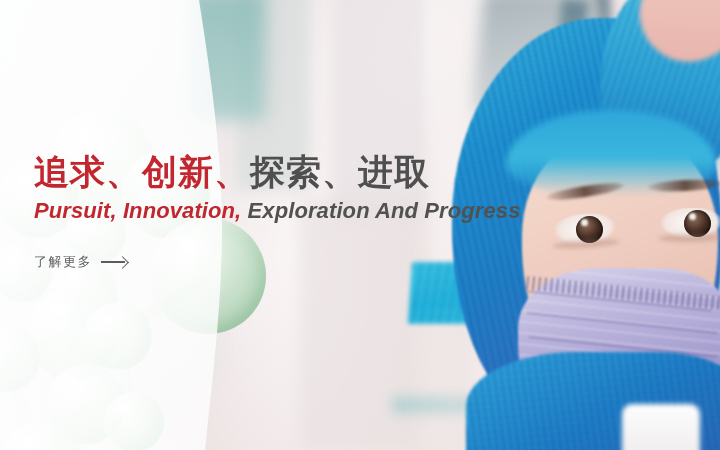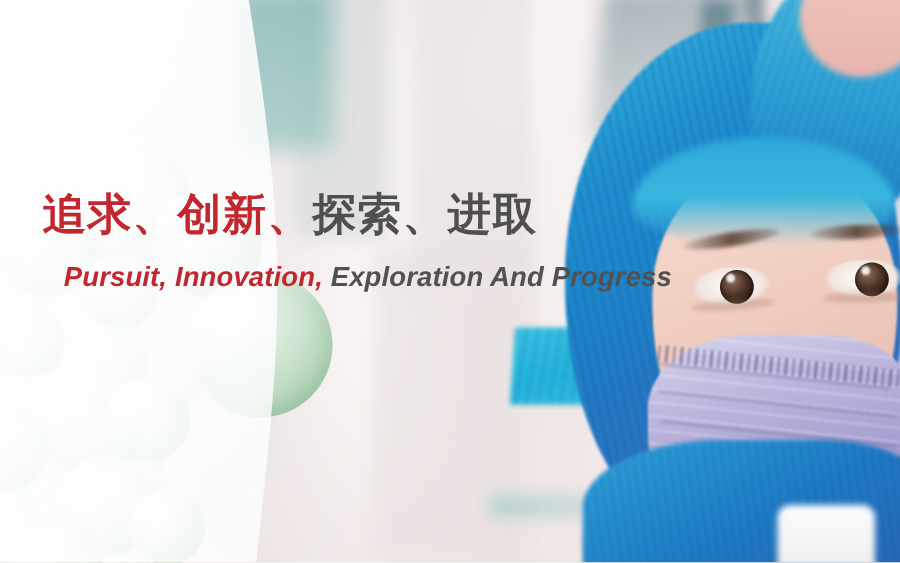--- a/index.html
+++ b/index.html
@@ -259,21 +259,21 @@
   
   .content{position:absolute;left:34px;top:151px;width:560px;}
   .headline{
     font-size:35px;line-height:1.18;font-weight:700;letter-spacing:1px;
     color:#4d4d4d;margin:0 0 6px 0;white-space:nowrap;
   }
   .headline .hl-red{color:#c2262e;}
   .headline .hl-gray{color:#4f4f4f;}
   .subhead{
     font-size:22px;line-height:1.2;font-weight:700;font-style:italic;
-    letter-spacing:.1px;margin:17px;white-space:nowrap;
+    letter-spacing:.1px;margin:0;white-space:nowrap;
   }
   .subhead .sub-red{color:#c2262e;}
   .subhead .sub-gray{color:#515151;}
   .more{
     display:inline-flex;align-items:center;gap:9px;
     margin-top:28px;font-size:13px;color:#5c5c5c;letter-spacing:1.5px;
     text-decoration:none;cursor:pointer;
   }
   .more-arrow{
     display:inline-block;width:26px;height:11px;position:relative;
@@ -375,15 +375,19 @@
       <div class="atom" style="left: 46px; top: 330px; width: 84px; height: 84px;"></div>
       <div class="atom" style="left: 120px; top: 352px; width: 56px; height: 56px;"></div>
     </div>
 
   <div class="panel"></div>
   <div class="panel-edge"></div>
 
   <div class="content">
     <h1 class="headline"><span class="hl-red">追求、创新、</span><span class="hl-gray">探索、进取</span></h1>
     <p class="subhead"><span class="sub-red">Pursuit, Innovation,</span><span class="sub-gray"> Exploration And Progress</span></p>
+    <a class="more" href="#">
+        <span>了解更多</span>
+        <span class="more-arrow"></span>
+      </a>
   </div>
 
 </div>
 
 </body></html>

